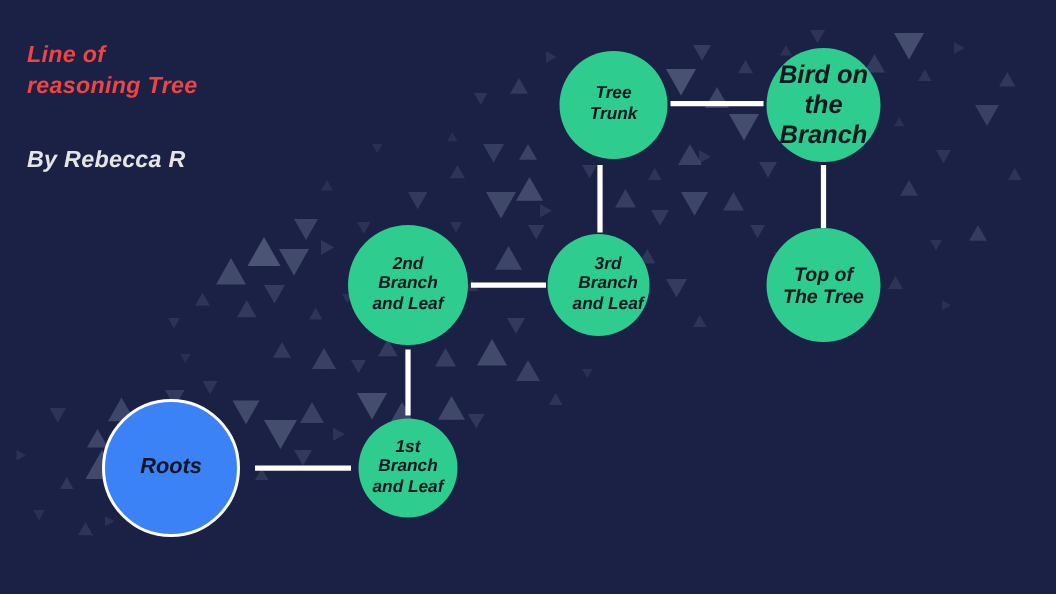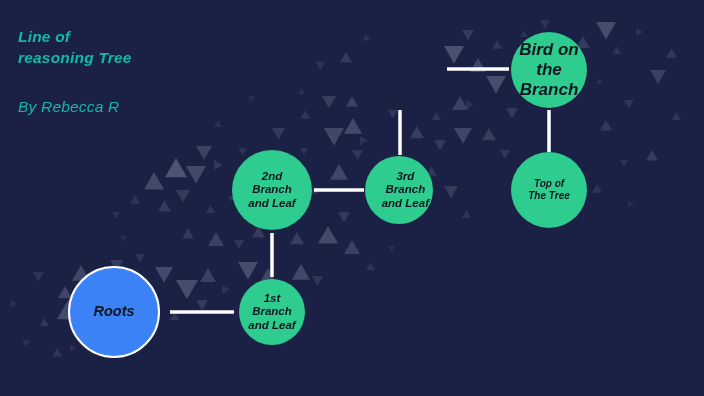--- a/index.html
+++ b/index.html
@@ -29,36 +29,36 @@
     position: absolute;
     left: 0; top: 0;
     width: 704px; height: 396px;
     z-index: 3;
   }
   .title-block {
     position: absolute;
     left: 18px;
     top: 26px;
     z-index: 4;
-    color: #14b8a6;
+    color: #ef4444;
     font-style: italic;
     font-weight: bold;
     font-size: 15.5px;
     line-height: 21px;
     letter-spacing: 0.2px;
     white-space: pre-line;
   }
   .byline {
     position: absolute;
     left: 18px;
     top: 98px;
     z-index: 4;
-    color: #14b8a6;
+    color: #e5e5e5;
     font-style: italic;
-    font-weight: normal;
+    font-weight: bold;
     font-size: 15.5px;
     letter-spacing: 0.2px;
   }
   .node {
     position: absolute;
     border-radius: 50%;
     background: #2ecc8f;
     display: flex;
     align-items: center;
     justify-content: center;
@@ -207,27 +207,31 @@
       <div class="node" style="left: 232px; top: 150px; width: 80px; height: 80px; background: rgb(46, 204, 143);">
         <div class="node-label" style="font-size: 11.5px; color: rgb(16, 22, 31);">2nd
 Branch
 and Leaf</div>
       </div>
       <div class="node" style="left: 365px; top: 156px; width: 68px; height: 68px; background: rgb(46, 204, 143); justify-content: flex-end;">
         <div class="node-label" style="font-size: 11.5px; color: rgb(16, 22, 31);">3rd
 Branch
 and Leaf</div>
       </div>
+      <div class="node" style="left: 373px; top: 34px; width: 72px; height: 72px; background: rgb(46, 204, 143);">
+        <div class="node-label" style="font-size: 11.5px; color: rgb(16, 22, 31);">Tree
+Trunk</div>
+      </div>
       <div class="node" style="left: 511px; top: 32px; width: 76px; height: 76px; background: rgb(46, 204, 143);">
         <div class="node-label" style="font-size: 17px; color: rgb(16, 22, 31);">Bird on
 the
 Branch</div>
       </div>
       <div class="node" style="left: 511px; top: 152px; width: 76px; height: 76px; background: rgb(46, 204, 143);">
-        <div class="node-label" style="font-size: 10px; color: rgb(16, 22, 31);">Top of
+        <div class="node-label" style="font-size: 13px; color: rgb(16, 22, 31);">Top of
 The Tree</div>
       </div>
     </div>
 
   <div class="title-block">Line of
 reasoning Tree</div>
   <div class="byline">By Rebecca R</div>
 
 </div>
 

